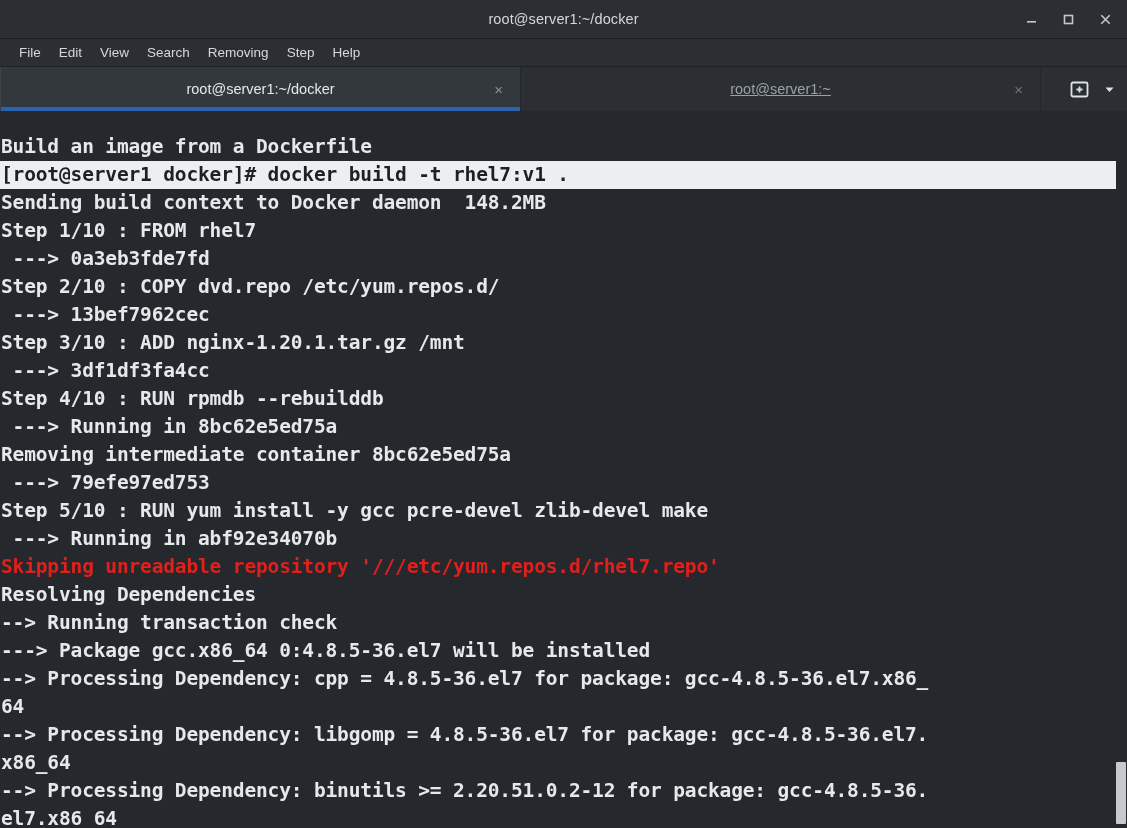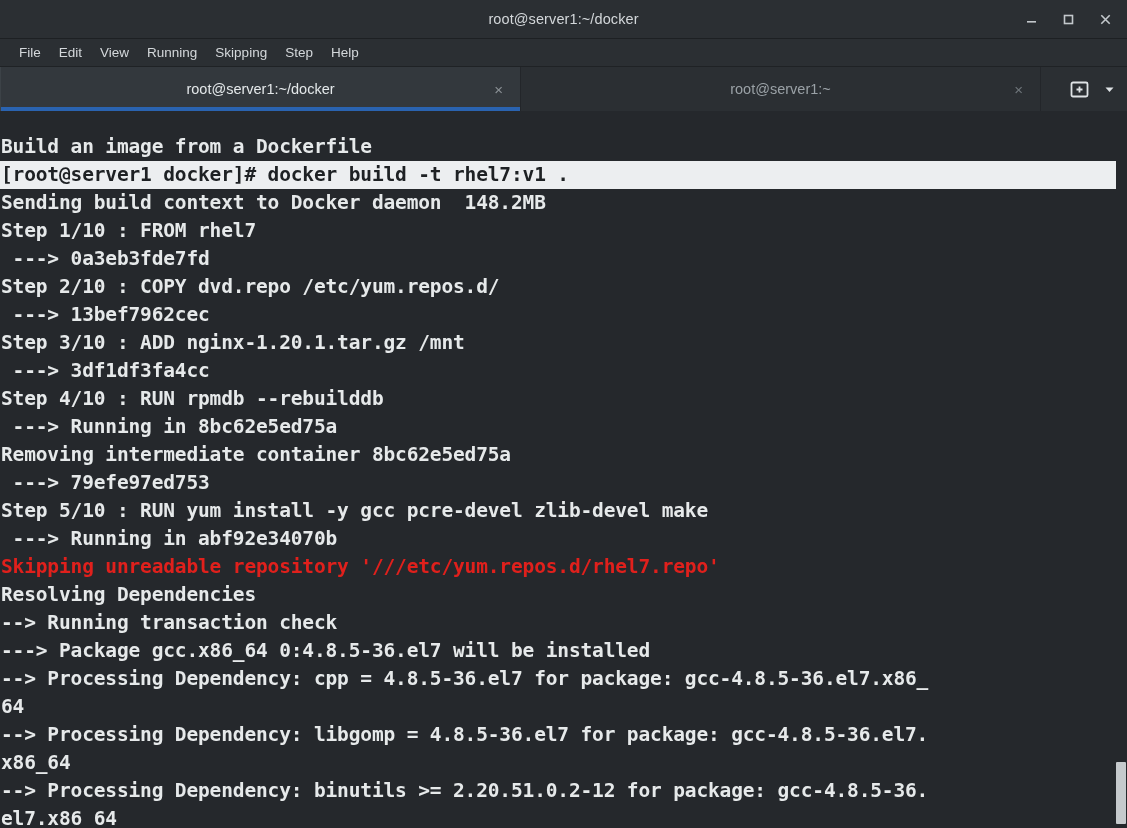--- a/index.html
+++ b/index.html
@@ -105,21 +105,21 @@
   .tab.inactive {
     width: 520px;
     background: #2b2f33;
     border-right: 1px solid #23262a;
   }
   .tab-label {
     font-size: 14.5px;
     white-space: nowrap;
   }
   .tab.active .tab-label { color: #e4e8ea; }
-  .tab.inactive .tab-label { color: #9aa1a6; }
+  .tab.inactive .tab-label { color: #9aa1a6; text-decoration: underline; }
   .tab-close {
     position: absolute;
     right: 17px;
     top: 50%;
     transform: translateY(-50%);
     font-size: 15px;
     line-height: 1;
     color: #8b9196;
   }
   .tab.inactive .tab-close { color: #6f767b; }
@@ -220,22 +220,22 @@
             <path d="M2.3 2.3 L10.7 10.7 M10.7 2.3 L2.3 10.7" stroke="currentColor" stroke-width="1.6" fill="none"></path>
           </svg>
       </div>
     </div>
   </div>
 
   <div class="menubar">
     <div class="menu-item">File</div>
     <div class="menu-item">Edit</div>
     <div class="menu-item">View</div>
-    <div class="menu-item">Running</div>
-    <div class="menu-item">Skipping</div>
+    <div class="menu-item">Search</div>
+    <div class="menu-item">Removing</div>
     <div class="menu-item">Step</div>
     <div class="menu-item">Help</div>
   </div>
 
   <div class="tabbar">
     <div class="tab active">
       <span class="tab-label">root@server1:~/docker</span>
       <span class="tab-close">×</span>
       <span class="tab-underline"></span>
     </div>

